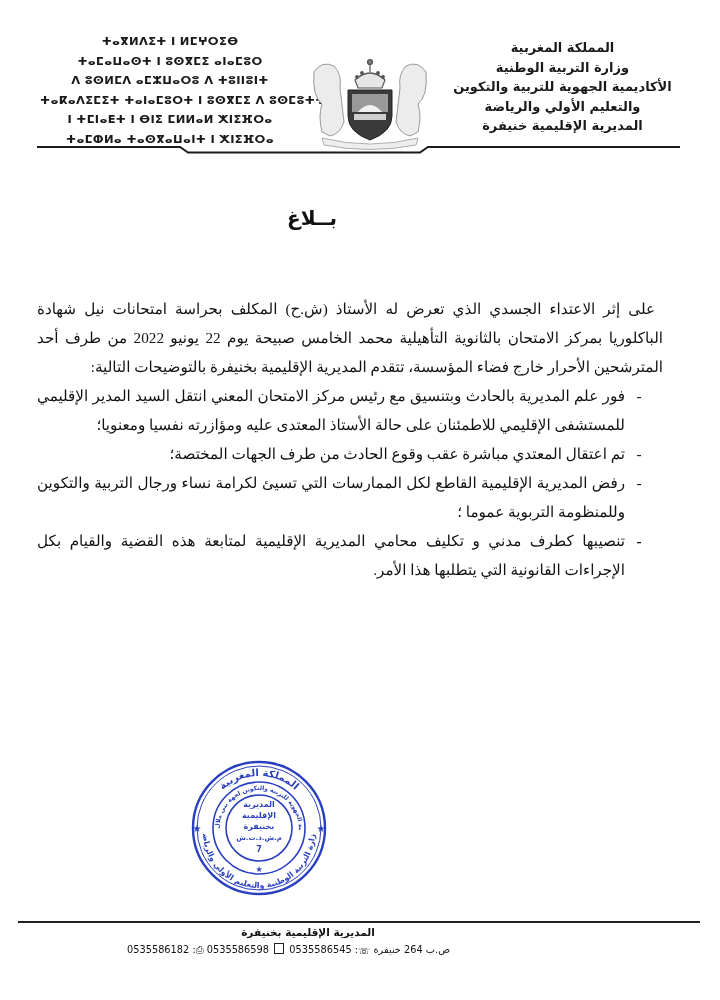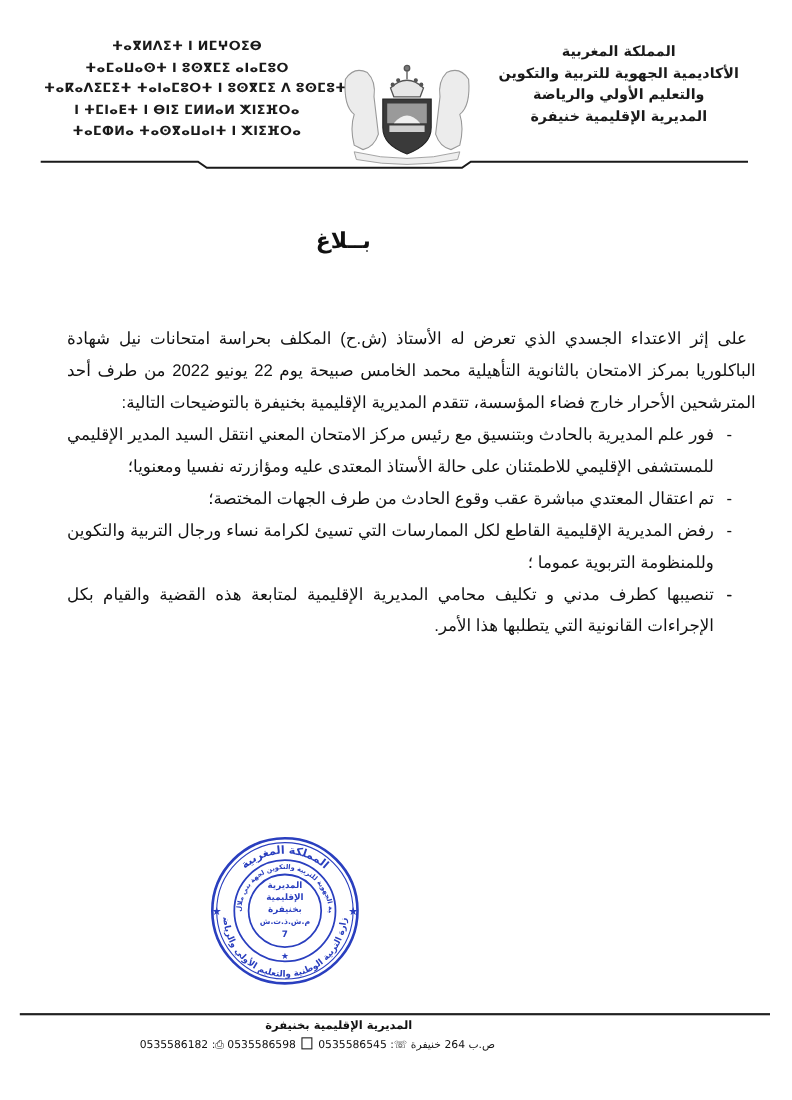--- a/index.html
+++ b/index.html
@@ -27,21 +27,21 @@
 
   
   .title {
     left: 0; width: 624px; top: 206px; text-align: center; direction: rtl;
     font-family: "DejaVu Sans", sans-serif; font-size: 20px; font-weight: bold; color: #111;
   }
 
   
   .body-text {
     left: 37px; top: 294px; width: 626px; direction: rtl; text-align: justify;
-    font-family: Liberation Sans, sans-serif; font-size: 15.2px; line-height: 29px; color: #111; margin-left: 24px;
+    font-family: Liberation Serif, serif; font-size: 15.2px; line-height: 29px; color: #111;
   }
   .intro { text-indent: 8px; margin: 0; }
   .bullets { list-style: none; margin: 0; padding: 0; }
   .bullets li { position: relative; padding-right: 38px; }
   .bullets li .dash {
     position: absolute; right: 18px; top: 0; width: 12px; text-align: center;
   }
 
   
   .stamp { left: 183px; top: 760px; width: 152px; height: 136px; }
@@ -59,20 +59,21 @@
   .footer-contact .num { direction: ltr; unicode-bidi: isolate; display: inline-block; }
   .ico { display: inline-block; vertical-align: middle; }
   .box-ico { width: 8px; height: 9px; border: 1px solid #222; display: inline-block; vertical-align: -1px; margin: 0 2px; }
 </style>
 </head>
 <body>
 
 <div class="abs tifinagh">
   <div>ⵜⴰⴳⵍⴷⵉⵜ ⵏ ⵍⵎⵖⵔⵉⴱ</div>
   <div>ⵜⴰⵎⴰⵡⴰⵙⵜ ⵏ ⵓⵙⴳⵎⵉ ⴰⵏⴰⵎⵓⵔ</div>
+  <div>ⴷ ⵓⵙⵍⵎⴷ ⴰⵎⵣⵡⴰⵔⵓ ⴷ ⵜⵓⵏⵏⵓⵏⵜ</div>
   <div>ⵜⴰⴽⴰⴷⵉⵎⵉⵜ ⵜⴰⵏⴰⵎⵓⵔⵜ ⵏ ⵓⵙⴳⵎⵉ ⴷ ⵓⵙⵎⵓⵜⵜⴳ</div>
   <div>ⵏ ⵜⵎⵏⴰⴹⵜ ⵏ ⴱⵏⵉ ⵎⵍⵍⴰⵍ ⵅⵏⵉⴼⵔⴰ</div>
   <div>ⵜⴰⵎⵀⵍⴰ ⵜⴰⵙⴳⴰⵡⴰⵏⵜ ⵏ ⵅⵏⵉⴼⵔⴰ</div>
 </div>
 
 <svg class="abs emblem" viewBox="0 0 140 98">
 
   <g fill="none" stroke="#555" stroke-width="1.2">
     <path d="M55 28 Q70 14 85 28 L82 36 L58 36 Z" fill="#e6e6e6"></path>
     <circle cx="70" cy="10" r="2.5" fill="#777"></circle>
@@ -95,20 +96,21 @@
     <path d="M52 42 L88 42 L88 60 L52 60 Z" fill="#9a9a9a"></path>
     <path d="M58 60 Q70 46 82 60 Z" fill="#f0f0f0"></path>
     <path d="M54 62 L86 62 L86 68 L54 68 Z" fill="#cfcfcf"></path>
   </g>
 
   <path d="M22 86 Q70 98 118 86 L116 93 Q70 102 24 93 Z" fill="#eeeeee" stroke="#999" stroke-width="0.8"></path>
 </svg>
 
 <div class="abs ar-head">
   <div>المملكة المغربية</div>
+  <div>وزارة التربية الوطنية</div>
   <div>الأكاديمية الجهوية للتربية والتكوين</div>
   <div>والتعليم الأولي والرياضة</div>
   <div>المديرية الإقليمية خنيفرة</div>
 </div>
 
 <svg class="abs divider-svg" viewBox="0 0 720 20">
   <path d="M37 7 L180 7 L188 12.5 L420 12.5 L428 7 L680 7" fill="none" stroke="#1a1a1a" stroke-width="1.8"></path>
 </svg>
 
 <div class="abs title">بــلاغ</div>

